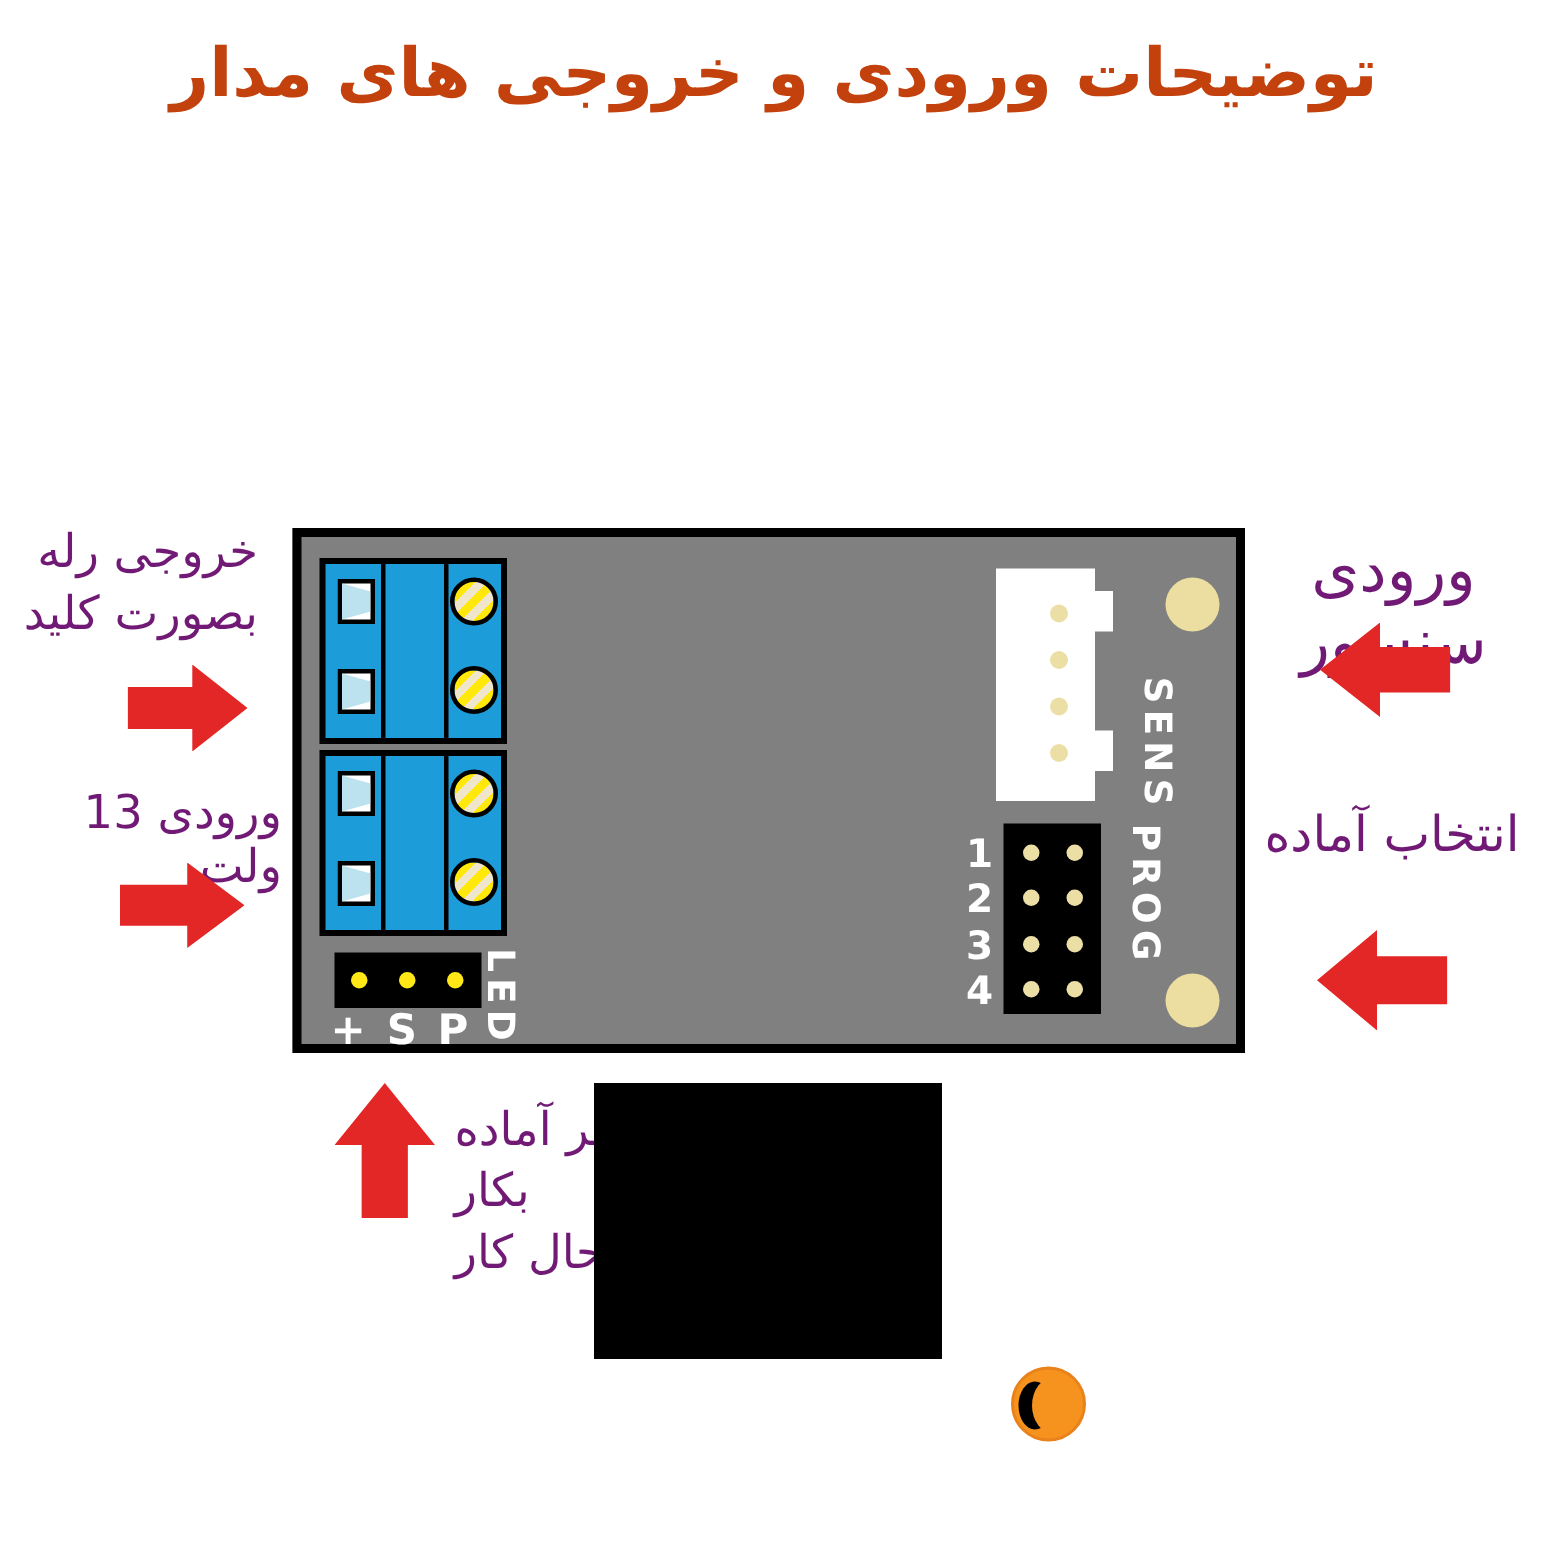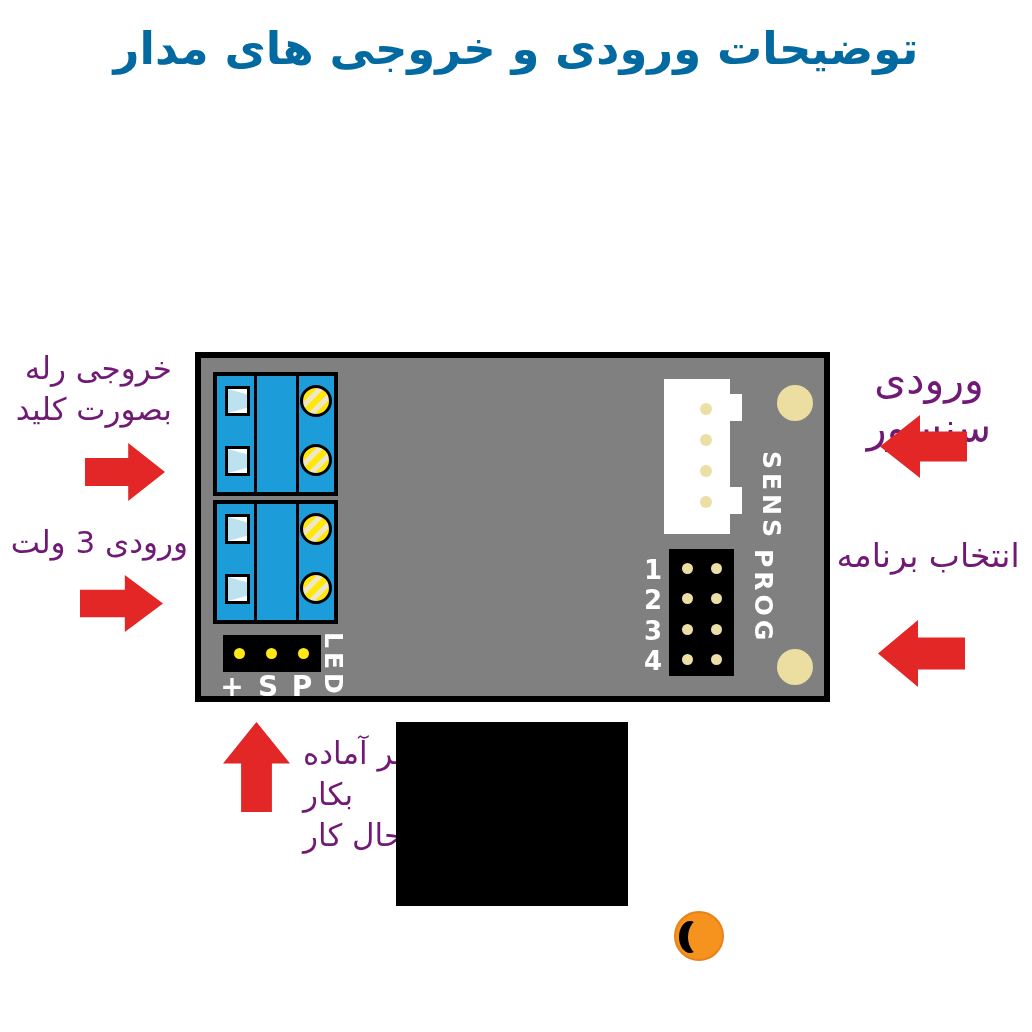--- a/index.html
+++ b/index.html
@@ -14,21 +14,21 @@
     direction: ltr;
   }
   .abs { position: absolute; }
 
   
   .title {
     left: 0; top: 22px; width: 1032px;
     text-align: center;
     font-size: 45px;
     font-weight: bold;
-    color: #0369a1;
+    color: #c2410c;
     direction: rtl;
   }
 
   
   .fa-label {
     direction: rtl;
     color: #701a75;
     font-weight: normal;
     white-space: pre-line;
   }
@@ -157,27 +157,27 @@
 <body>
 
 <div class="canvas">
 
   <div class="abs title">توضیحات ورودی و خروجی های مدار</div>
 
   <div class="abs fa-label lbl-relay">خروجی رله
 بصورت کلید</div>
   <div class="abs arrow arrow-right ar-relay"></div>
 
-  <div class="abs fa-label lbl-power">ورودی 3 ولت</div>
+  <div class="abs fa-label lbl-power">ورودی 13 ولت</div>
   <div class="abs arrow arrow-right ar-power"></div>
 
   <div class="abs fa-label lbl-sensor">ورودی سنسور</div>
   <div class="abs arrow arrow-left ar-sensor"></div>
 
-  <div class="abs fa-label lbl-program">انتخاب برنامه</div>
+  <div class="abs fa-label lbl-program">انتخاب آماده</div>
   <div class="abs arrow arrow-left ar-program"></div>
 
   <div class="abs arrow arrow-up ar-indicator"></div>
   <div class="abs fa-label lbl-indicator">خروجی نماشگر آماده بکار
 و در حال کار</div>
 
   <div class="abs board">
 
     <div class="abs relay"></div>
 

